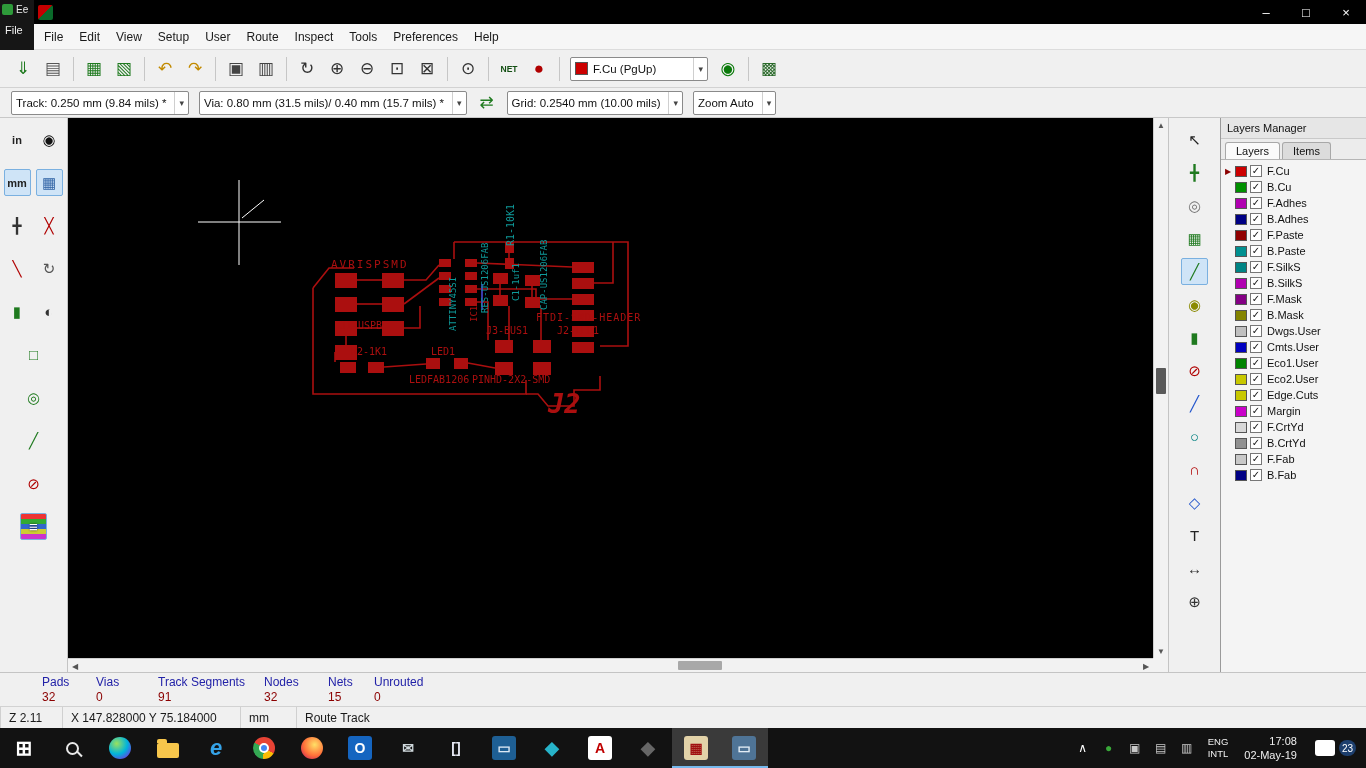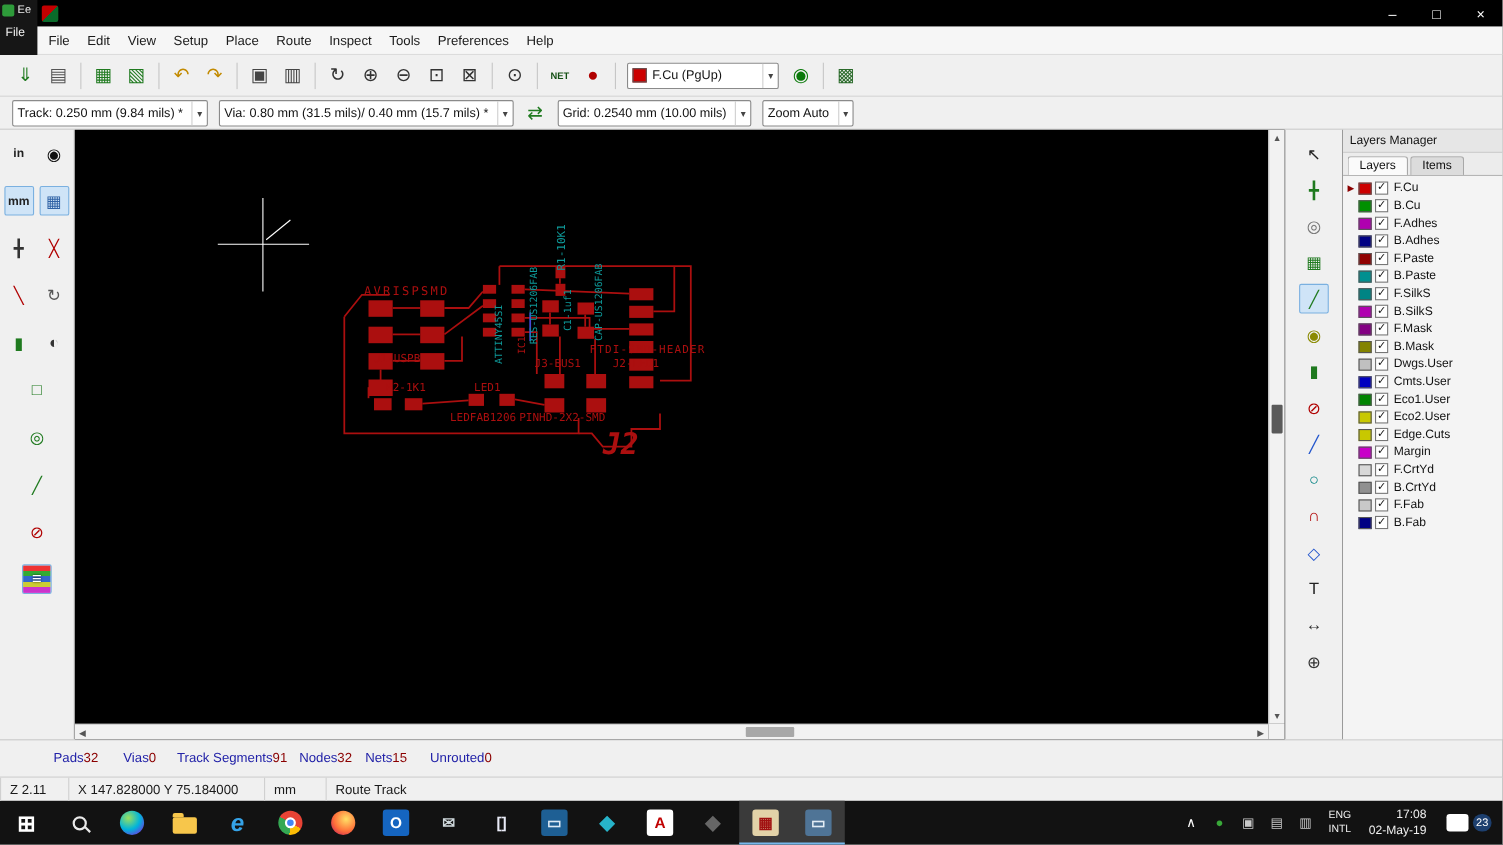--- a/index.html
+++ b/index.html
@@ -53,21 +53,21 @@
   .tab{padding:2px 10px;border:1px solid #a8a8a8;border-bottom:none;background:#dcdcdc;border-radius:3px 3px 0 0;font-size:11px}
   .tab.active{background:#fafafa}
   .layer-list{flex:1;background:#f4f4f4;padding-top:3px}
   .lrow{display:flex;align-items:center;height:16px;padding:0 3px;gap:3px}
   .lrow .arr{width:8px;font-size:8px;color:#8b0000;text-align:center}
   .swatch{width:12px;height:11px;border:1px solid #555;flex:0 0 auto}
   .chk{width:12px;height:12px;background:#fff;border:1px solid #777;font-size:10px;line-height:10px;text-align:center;color:#111;flex:0 0 auto}
   .lname{margin-left:2px;color:#111}
   
   .status1{height:34px;background:#f0f0f0;border-top:1px solid #c4c4c4;display:flex;align-items:center;padding-left:42px;font-size:12px}
-  .stat{display:flex;flex-direction:row;justify-content:center;line-height:1.25}
+  .stat{display:flex;flex-direction:column;justify-content:center;line-height:1.25}
   .stat .lab{color:#2222a8}
   .stat .val{color:#8b0000}
   .status2{height:22px;background:#f0f0f0;border-top:1px solid #d2d2d2;display:flex;align-items:stretch;font-size:12px;color:#1a1a1a}
   .cell{padding:0 8px;border-left:1px solid #d0d0d0;display:flex;align-items:center;white-space:nowrap;overflow:hidden}
   .cell.first{border-left:none;flex:1}
   
   .taskbar{height:40px;background:#121212;display:flex;align-items:stretch;color:#fff}
   .task{width:48px;display:flex;align-items:center;justify-content:center;flex:0 0 auto}
   .task.active{background:#3a3a3a;box-shadow:inset 0 -2px 0 #76b9ed}
   .appico{width:24px;height:24px;border-radius:3px;display:flex;align-items:center;justify-content:center;font-size:14px;font-weight:bold}
@@ -107,21 +107,21 @@
       <span class="win-btn">□</span>
       <span class="win-btn">×</span>
     </span>
   </div>
 
   <div class="menubar">
       <span class="menu-item">File</span>
       <span class="menu-item">Edit</span>
       <span class="menu-item">View</span>
       <span class="menu-item">Setup</span>
-      <span class="menu-item">Place</span>
+      <span class="menu-item">User</span>
       <span class="menu-item">Route</span>
       <span class="menu-item">Inspect</span>
       <span class="menu-item">Tools</span>
       <span class="menu-item">Preferences</span>
       <span class="menu-item">Help</span>
     </div>
 
   <div class="toolbar">
       <div class="tbtn">
         <span style="color: rgb(31, 122, 31);">⇓</span>

